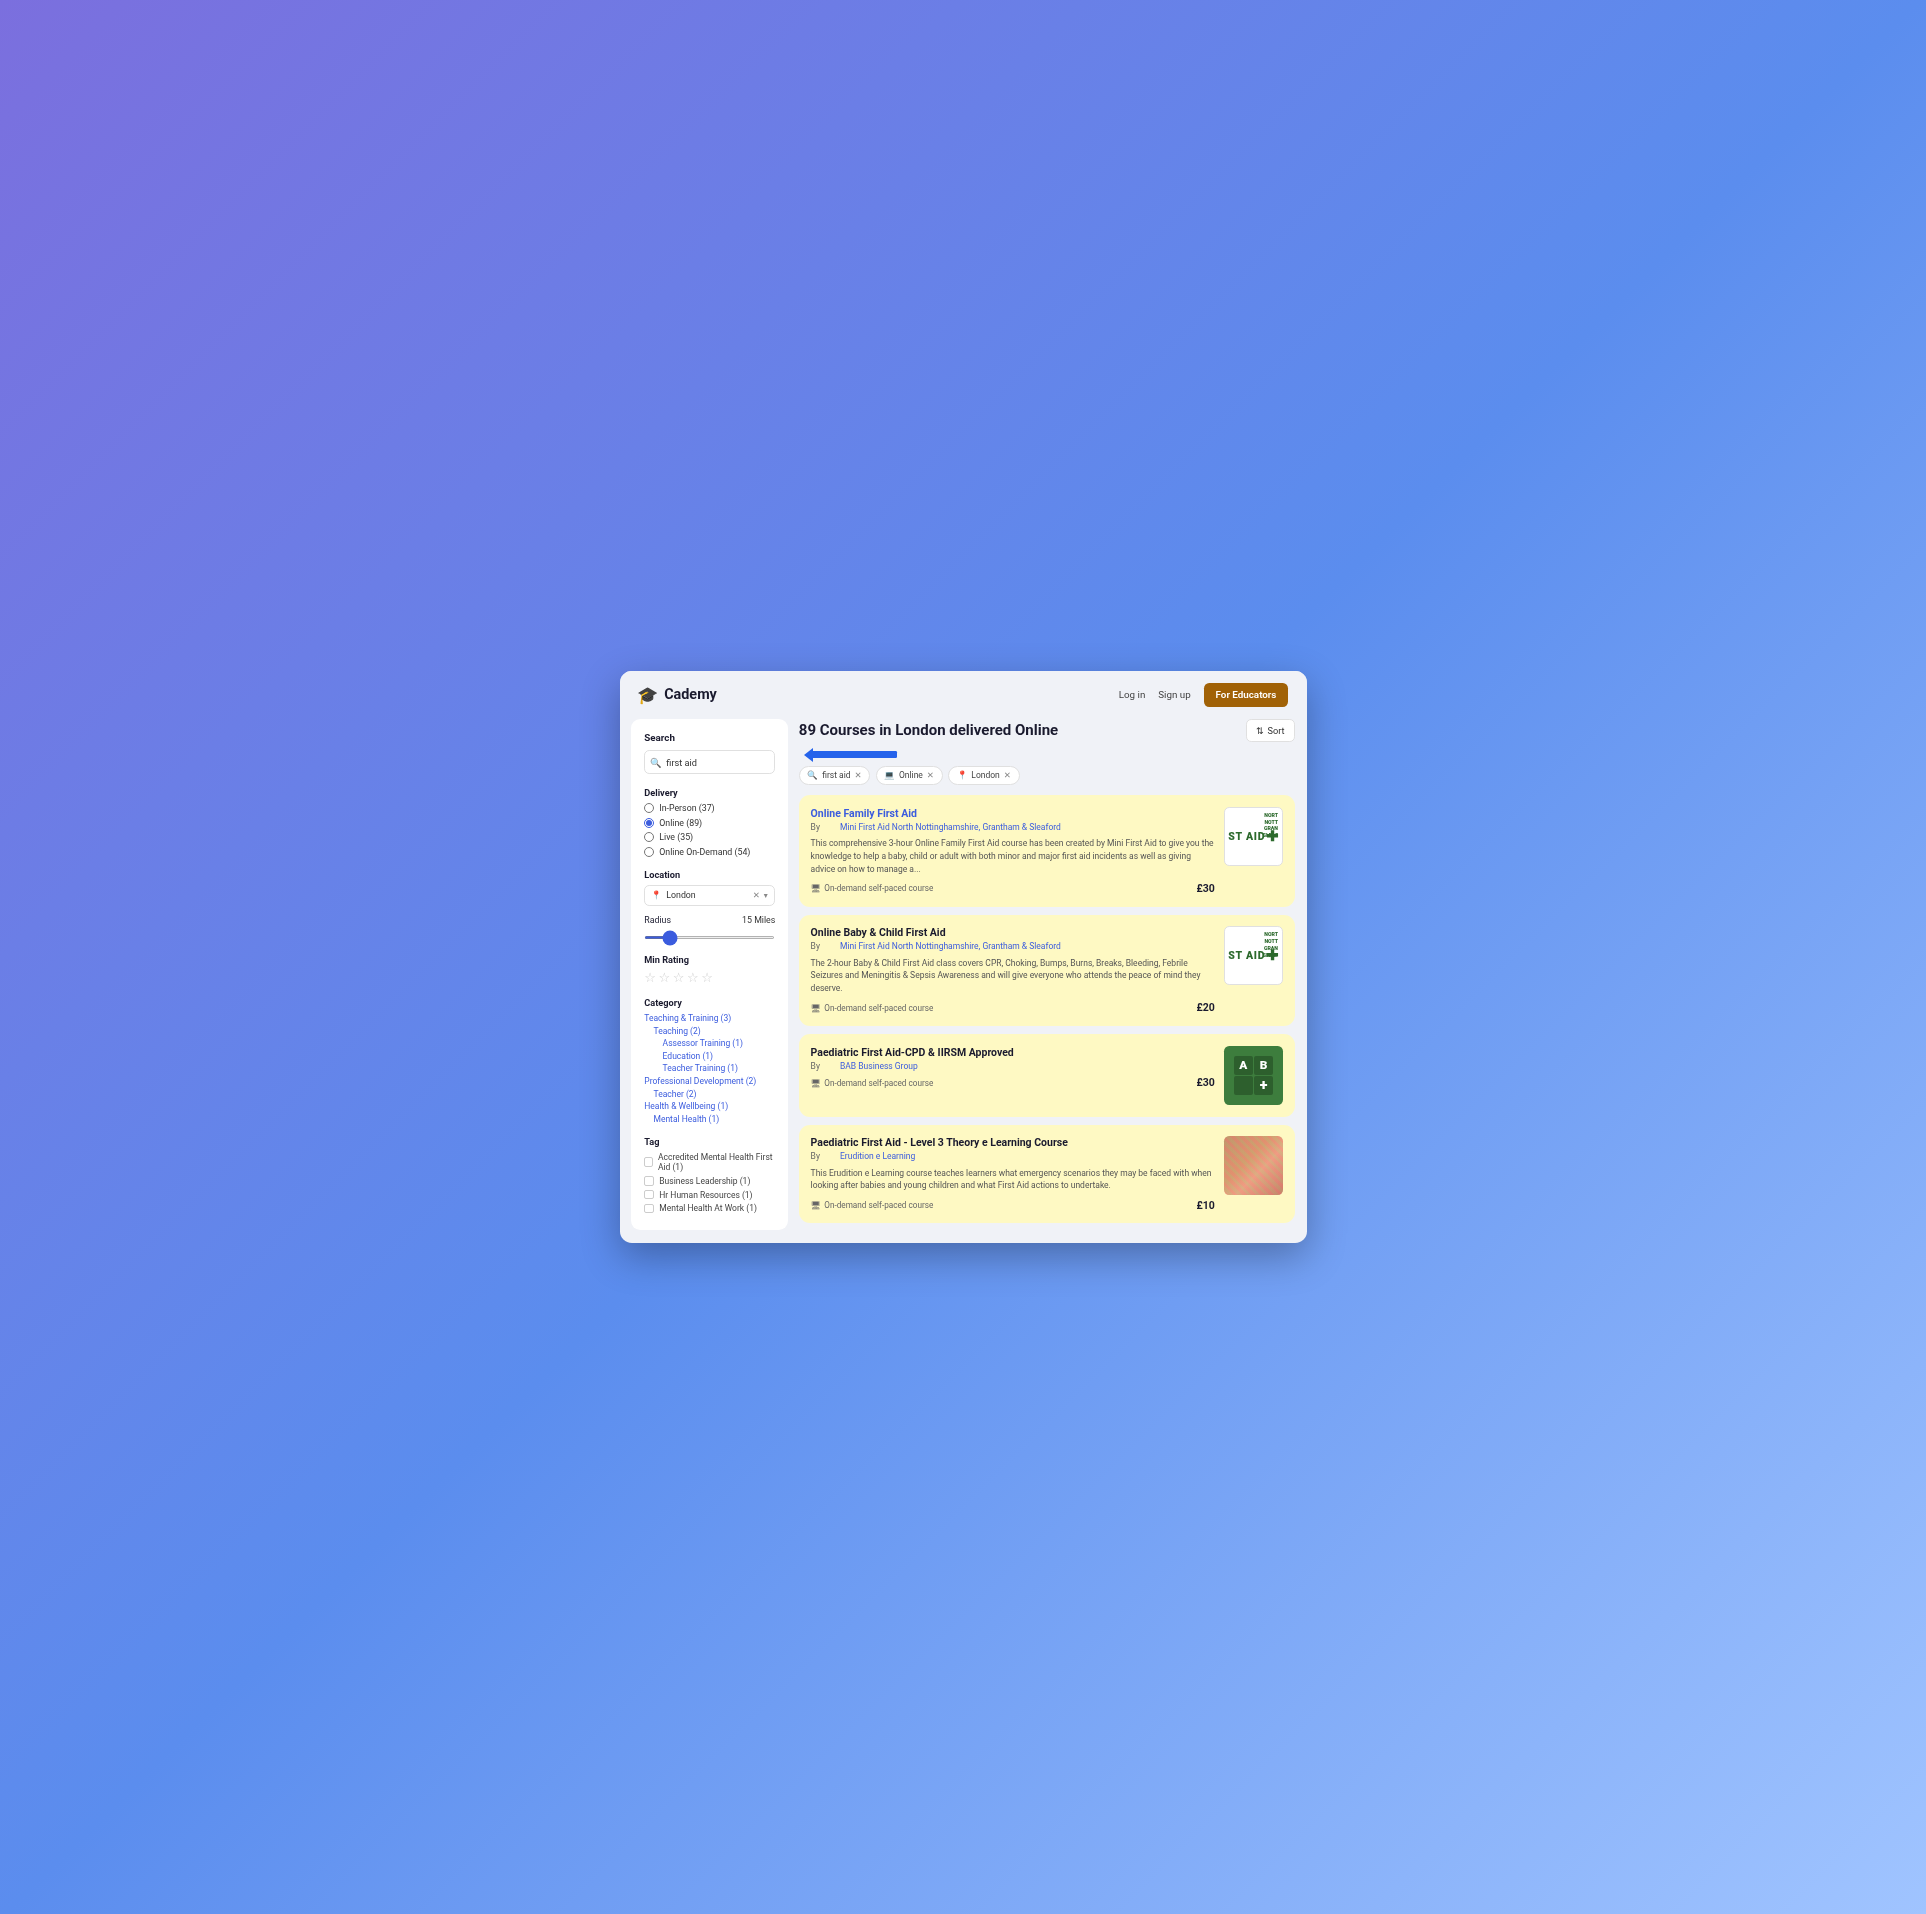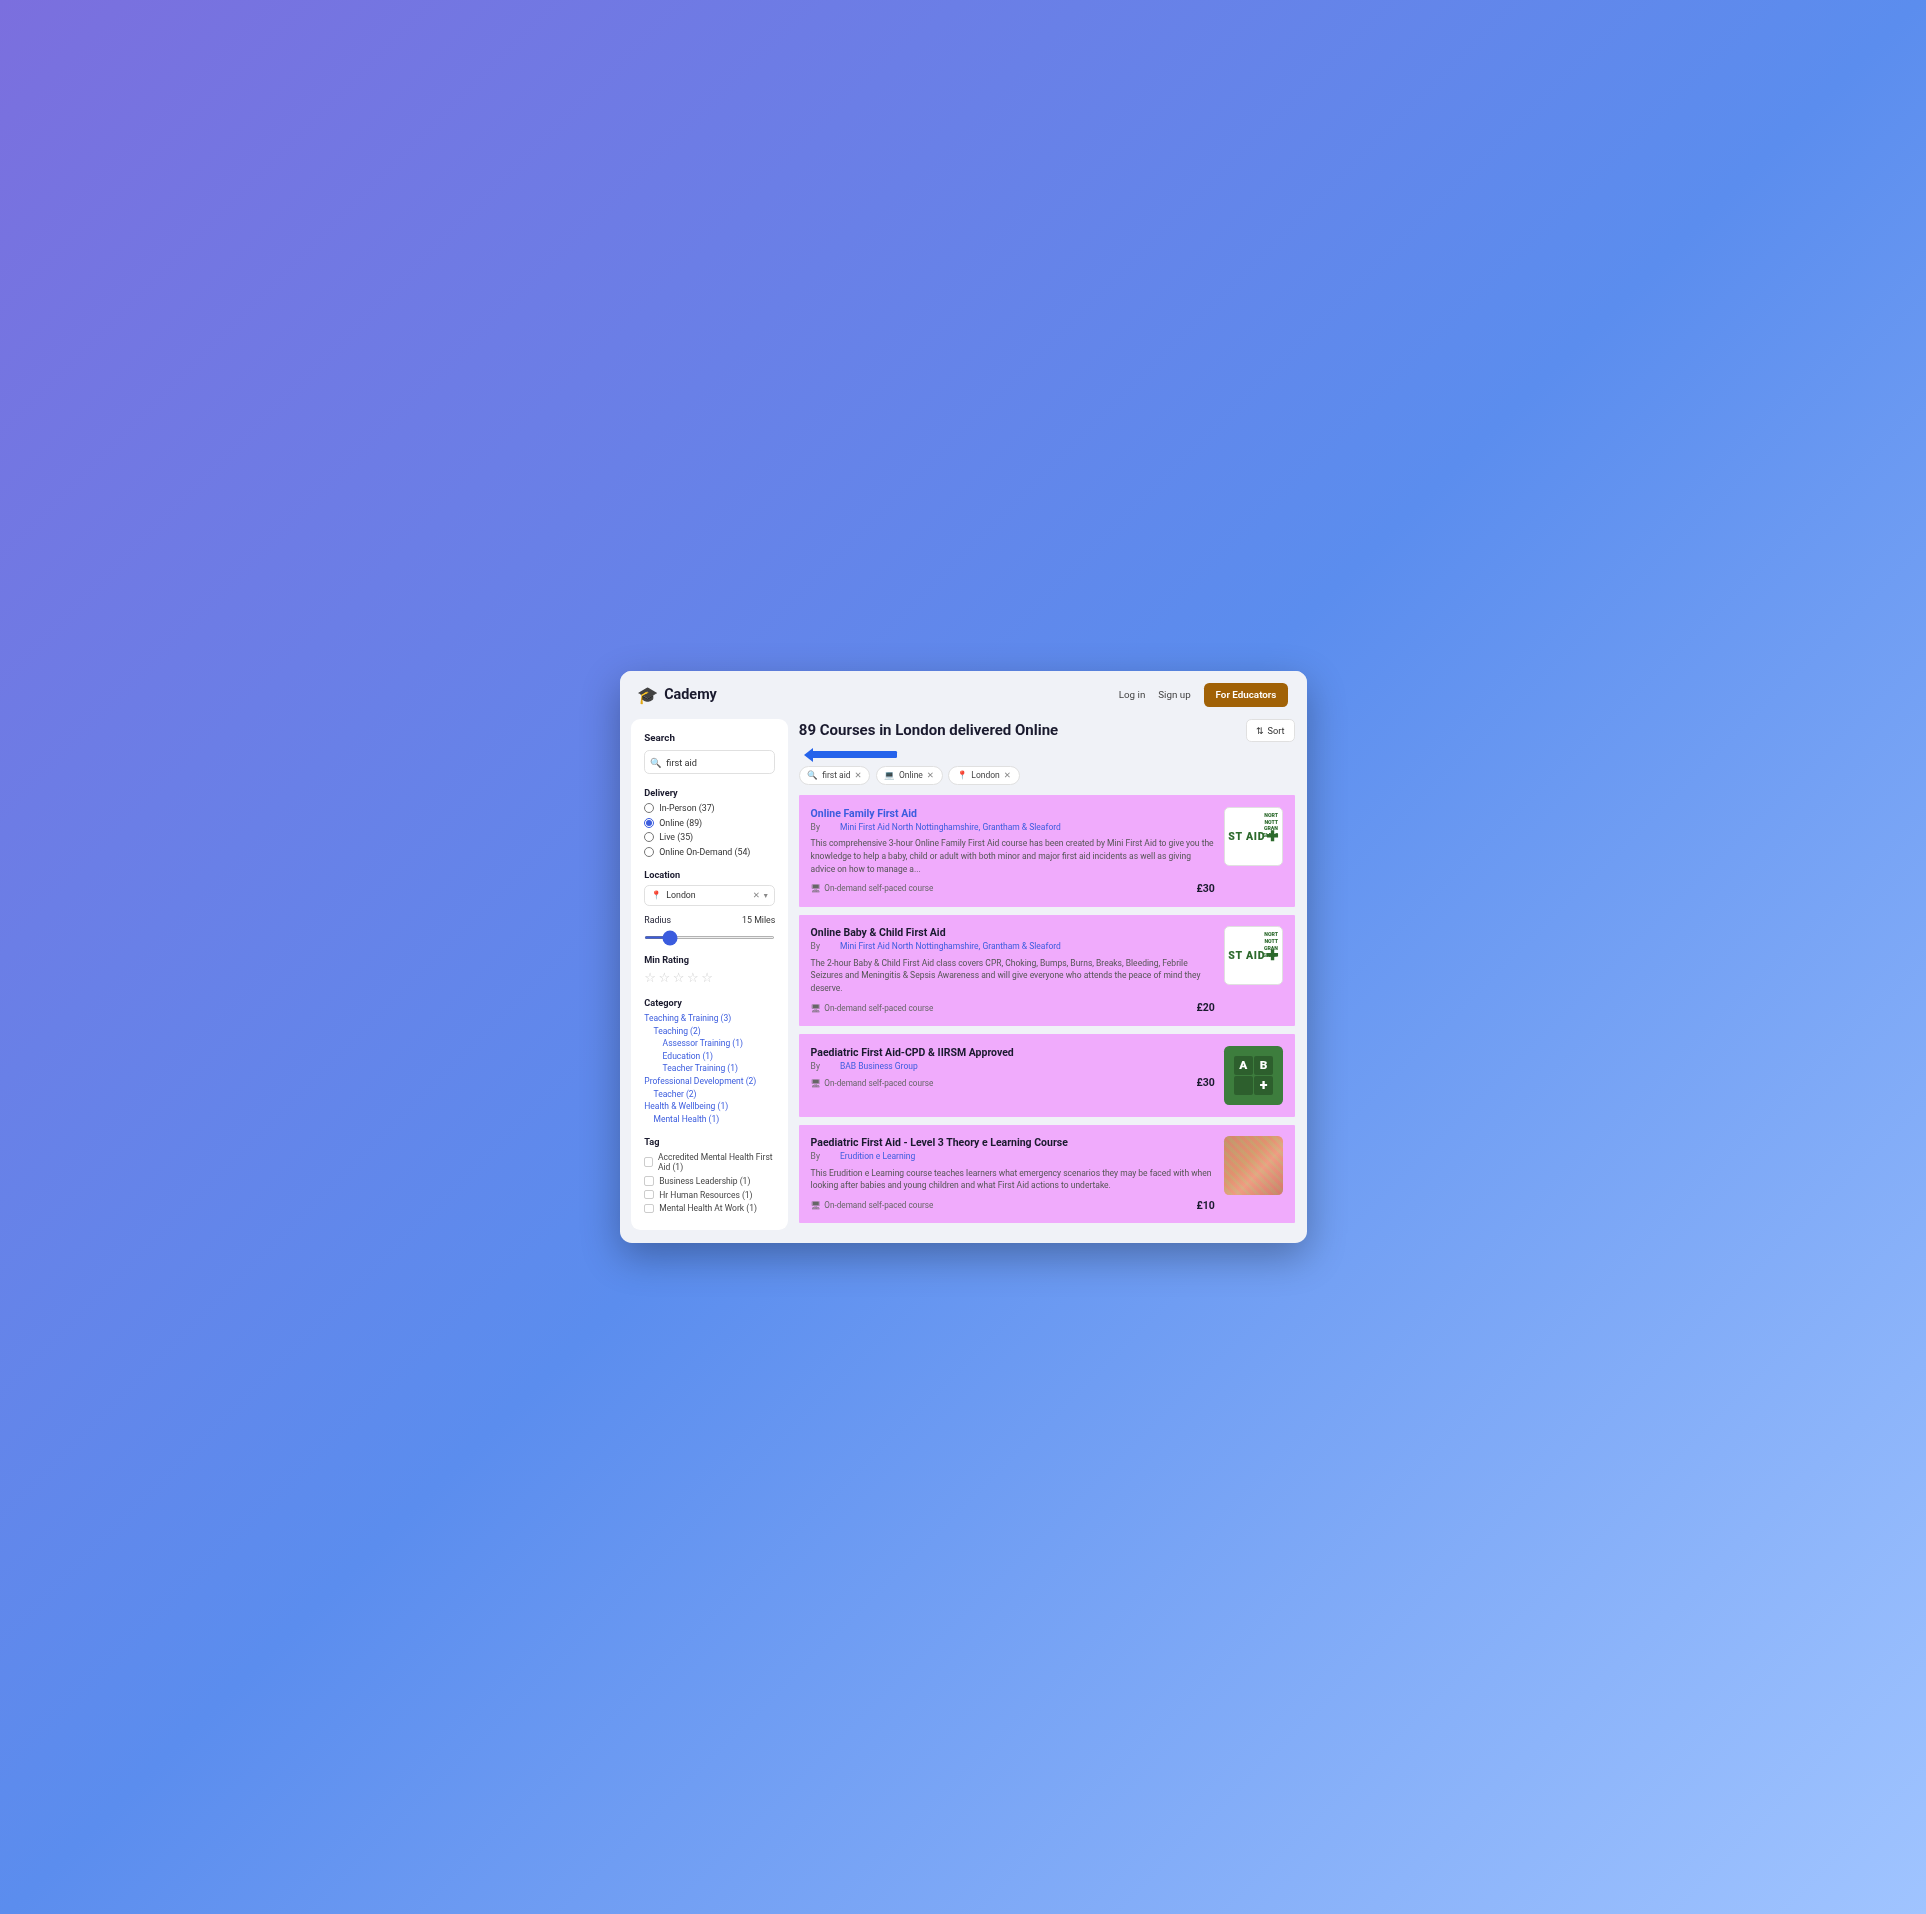--- a/index.html
+++ b/index.html
@@ -236,22 +236,22 @@
       border-radius: 13px;
       padding: 3.3px 7.9px;
       font-size: 8.5px;
       color: #444;
       cursor: pointer;
     }
     .filter-chip .chip-icon { font-size: 8.5px; color: #666; }
     .filter-chip .chip-x { color: #888; font-size: 8.5px; cursor: pointer; }
     
     .course-card {
-      background: #f0abfc;
-      border-radius: 1px;
+      background: #fef9c3;
+      border-radius: 11px;
       padding: 11.8px;
       margin-bottom: 7.9px;
       display: flex;
       align-items: flex-start;
       gap: 9.2px;
     }
     .course-info { flex: 1; min-width: 0; }
     .course-title {
       font-size: 10.5px;
       font-weight: 700;

